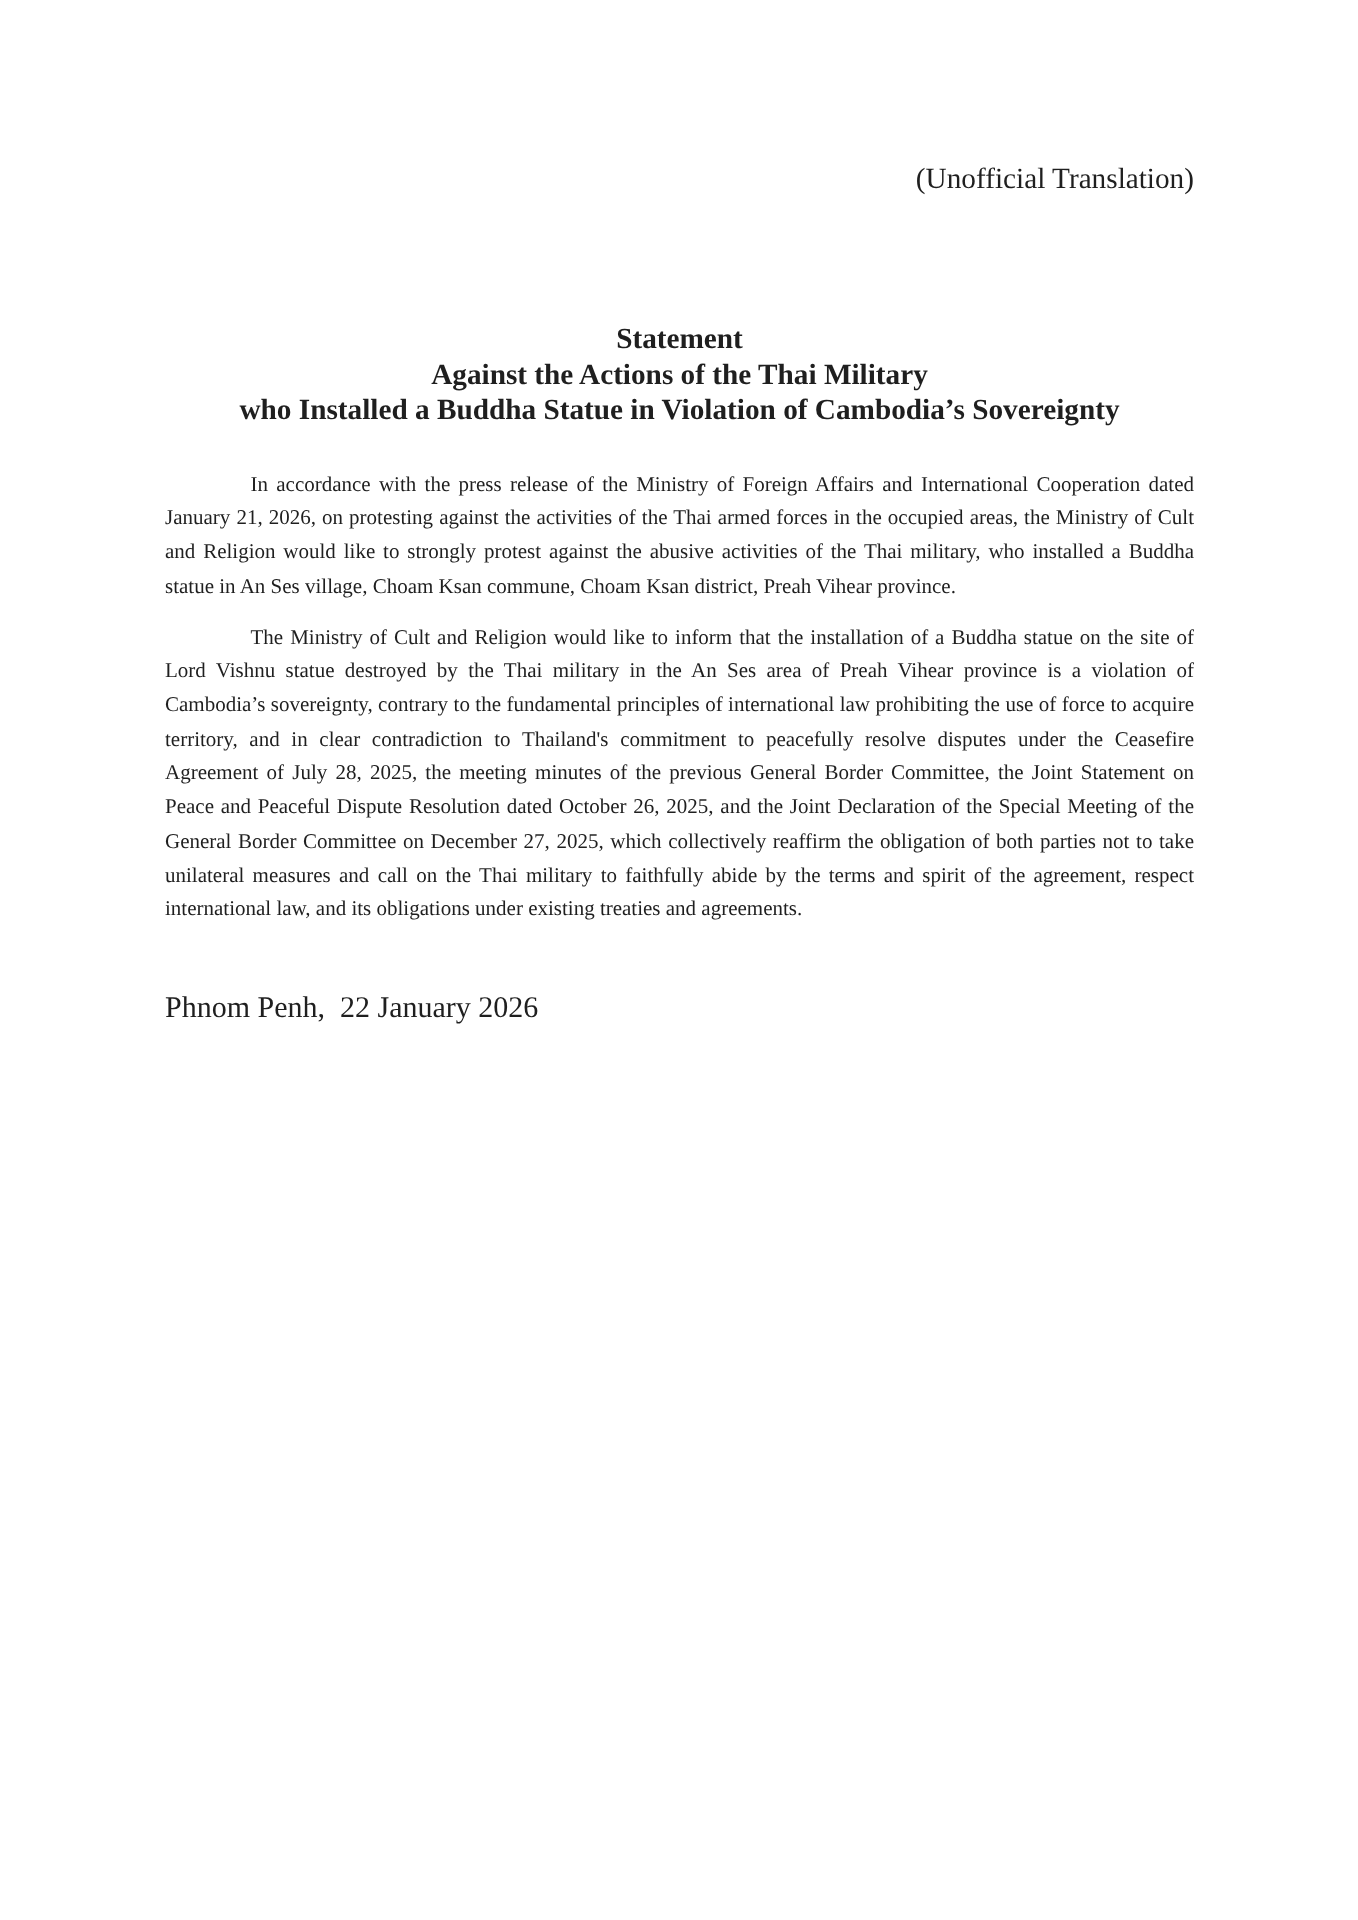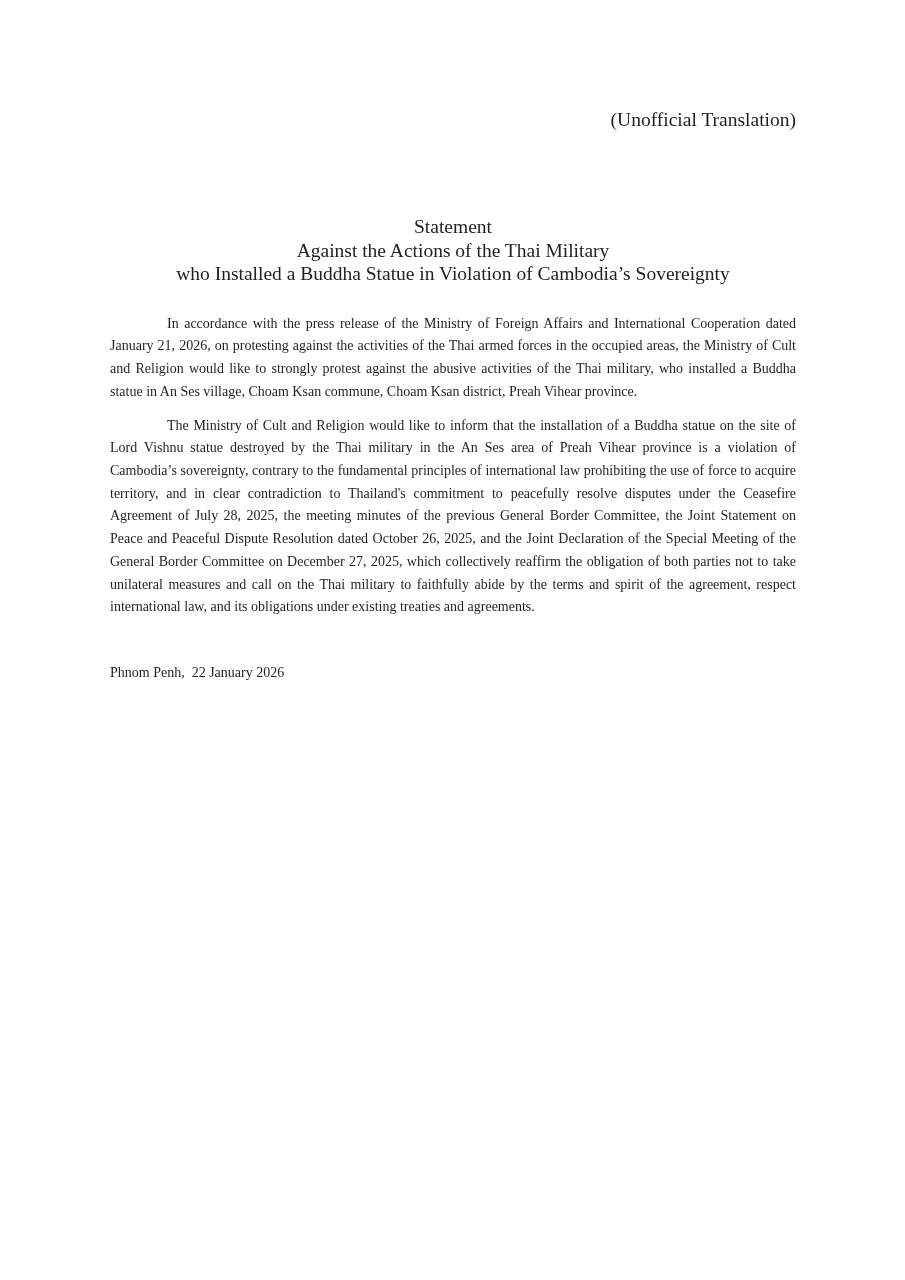--- a/index.html
+++ b/index.html
@@ -25,37 +25,37 @@
   }
   .annotation {
     margin-top: 108px;
     text-align: right;
     font-size: 19.5px;
     line-height: 24px;
   }
   .doc-title {
     margin-top: 83px;
     text-align: center;
-    font-weight: normal;
+    font-weight: bold;
     font-size: 19.5px;
     line-height: 23.6px;
   }
   .body-text {
     margin-top: 27px;
     font-size: 14px;
     line-height: 22.7px;
     text-align: justify;
   }
   .body-text p {
     margin: 0 0 11px 0;
     text-indent: 57px;
   }
   .signoff {
     margin-top: 42px;
-    font-size: 14px;
+    font-size: 20px;
     line-height: 23px;
     text-align: left;
     white-space: pre-wrap;
   }
 </style>
 </head>
 <body>
 
 <div class="page">
   <div class="content">

